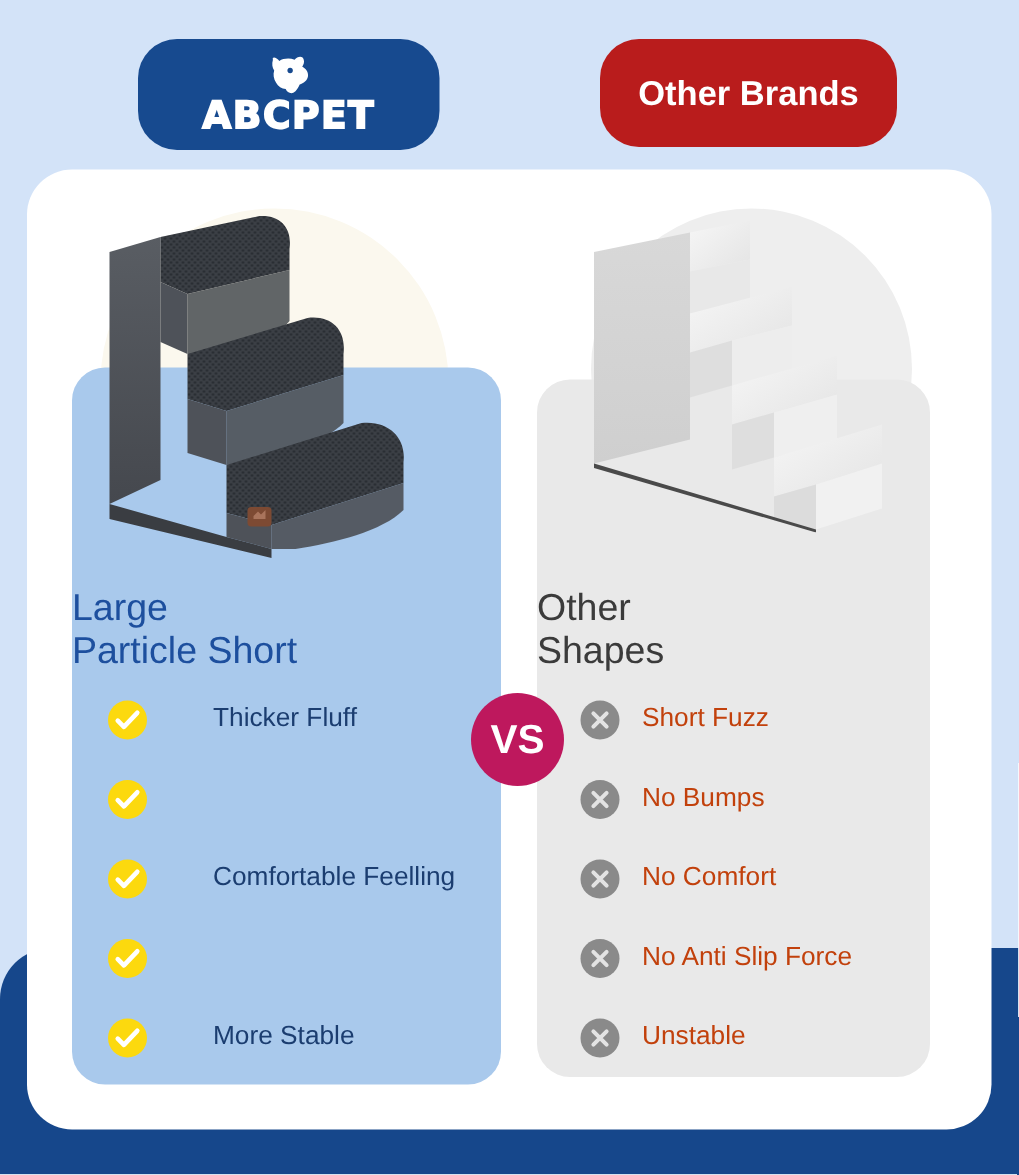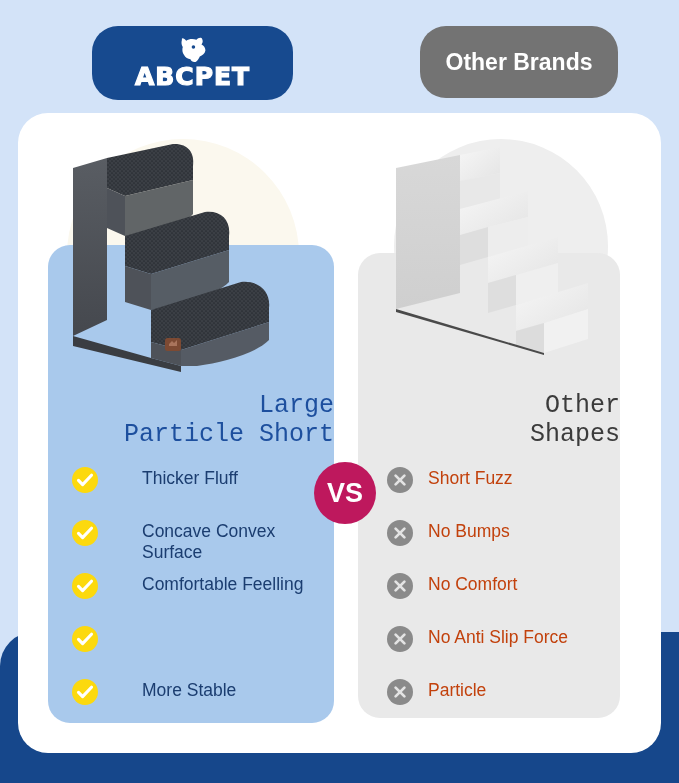--- a/index.html
+++ b/index.html
@@ -41,25 +41,25 @@
     border-radius: 26px;
   }
   .tab-brand {
     left: 92px;
     top: 26px;
     width: 201px;
     height: 74px;
     background: #174a8f;
   }
   .tab-other {
-    left: 420px;
+    left: 400px;
     top: 26px;
     width: 198px;
     height: 72px;
-    background: #737373;
+    background: #b91c1c;
   }
 
   .logo-mark {
     display: block;
     width: 34px;
     height: 26px;
     margin-bottom: 1px;
   }
   .logo-word {
     font-family: "DejaVu Sans", sans-serif;
@@ -132,24 +132,23 @@
   
   .product {
     position: absolute;
   }
   .product-left { left: 55px; top: 140px; width: 262px; height: 232px; }
   .product-right { left: 388px; top: 143px; width: 228px; height: 212px; }
 
   
   .heading {
     position: absolute;
-    text-align: right;
+    text-align: left;
     line-height: 1.16;
     font-size: 25px;
-    font-family: Liberation Mono, monospace;
   }
   .heading-left {
     left: 48px;
     top: 391px;
     width: 286px;
     color: #1d4f9e;
   }
   .heading-right {
     left: 358px;
     top: 391px;
@@ -337,21 +336,20 @@
         </svg>
       </span>
       <span class="feature-text">Thicker Fluff</span>
     </li>
     <li class="feature-item">
       <span class="badge badge-check">
         <svg viewBox="0 0 26 26" width="26" height="26" xmlns="http://www.w3.org/2000/svg">
           <path d="M6.5 13.4 L10.6 17.6 L19.5 8.2" stroke="#ffffff" stroke-width="3.1" fill="none" stroke-linecap="round" stroke-linejoin="round"></path>
         </svg>
       </span>
-      <span class="feature-text">Concave Convex Surface</span>
     </li>
     <li class="feature-item">
       <span class="badge badge-check">
         <svg viewBox="0 0 26 26" width="26" height="26" xmlns="http://www.w3.org/2000/svg">
           <path d="M6.5 13.4 L10.6 17.6 L19.5 8.2" stroke="#ffffff" stroke-width="3.1" fill="none" stroke-linecap="round" stroke-linejoin="round"></path>
         </svg>
       </span>
       <span class="feature-text">Comfortable Feelling</span>
     </li>
     <li class="feature-item">
@@ -403,19 +401,19 @@
         </svg>
       </span>
       <span class="feature-text">No Anti Slip Force</span>
     </li>
     <li class="feature-item">
       <span class="badge badge-x">
         <svg viewBox="0 0 26 26" width="26" height="26" xmlns="http://www.w3.org/2000/svg">
           <path d="M8.6 8.6 L17.4 17.4 M17.4 8.6 L8.6 17.4" stroke="#e3e3e3" stroke-width="2.7" stroke-linecap="round"></path>
         </svg>
       </span>
-      <span class="feature-text">Particle</span>
+      <span class="feature-text">Unstable</span>
     </li>
   </ul>
 
   <div class="vs-badge">VS</div>
 
 </div>
 
 </body></html>

